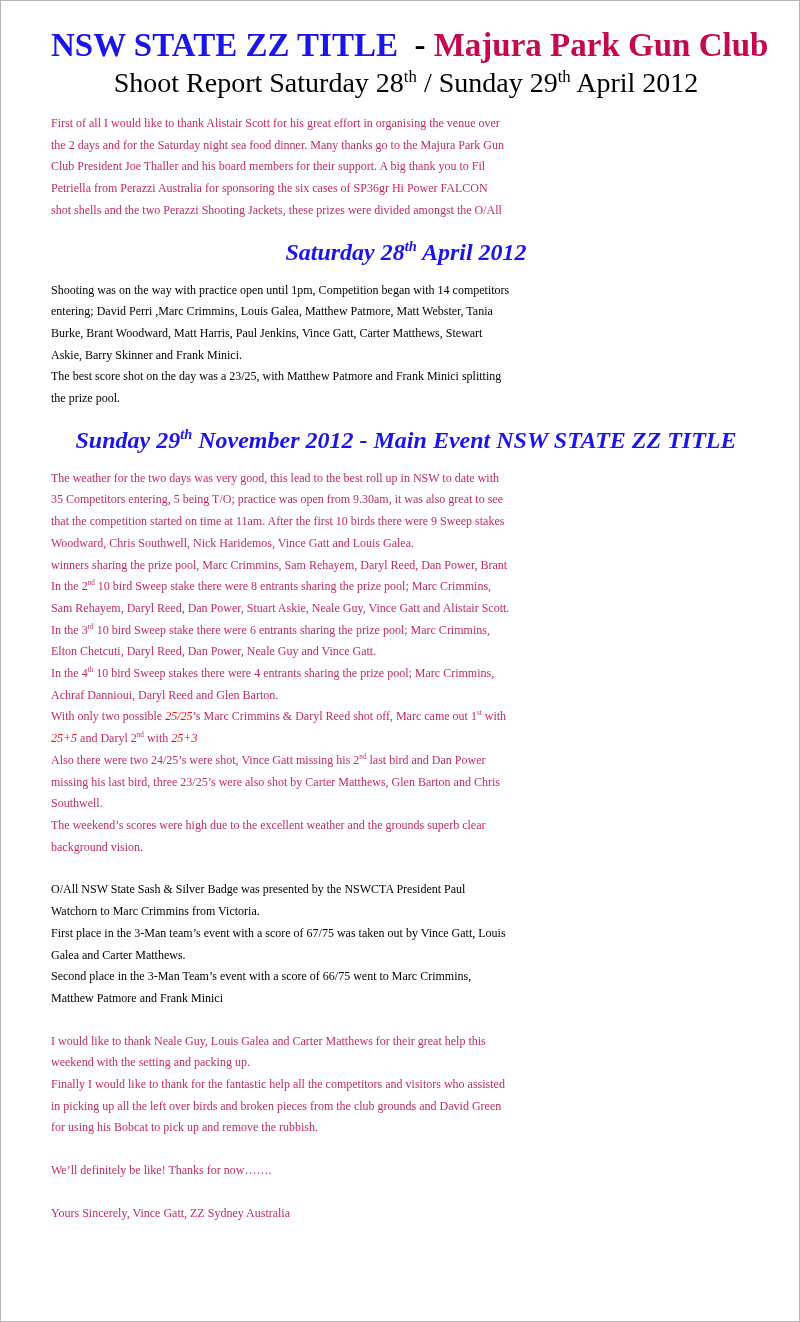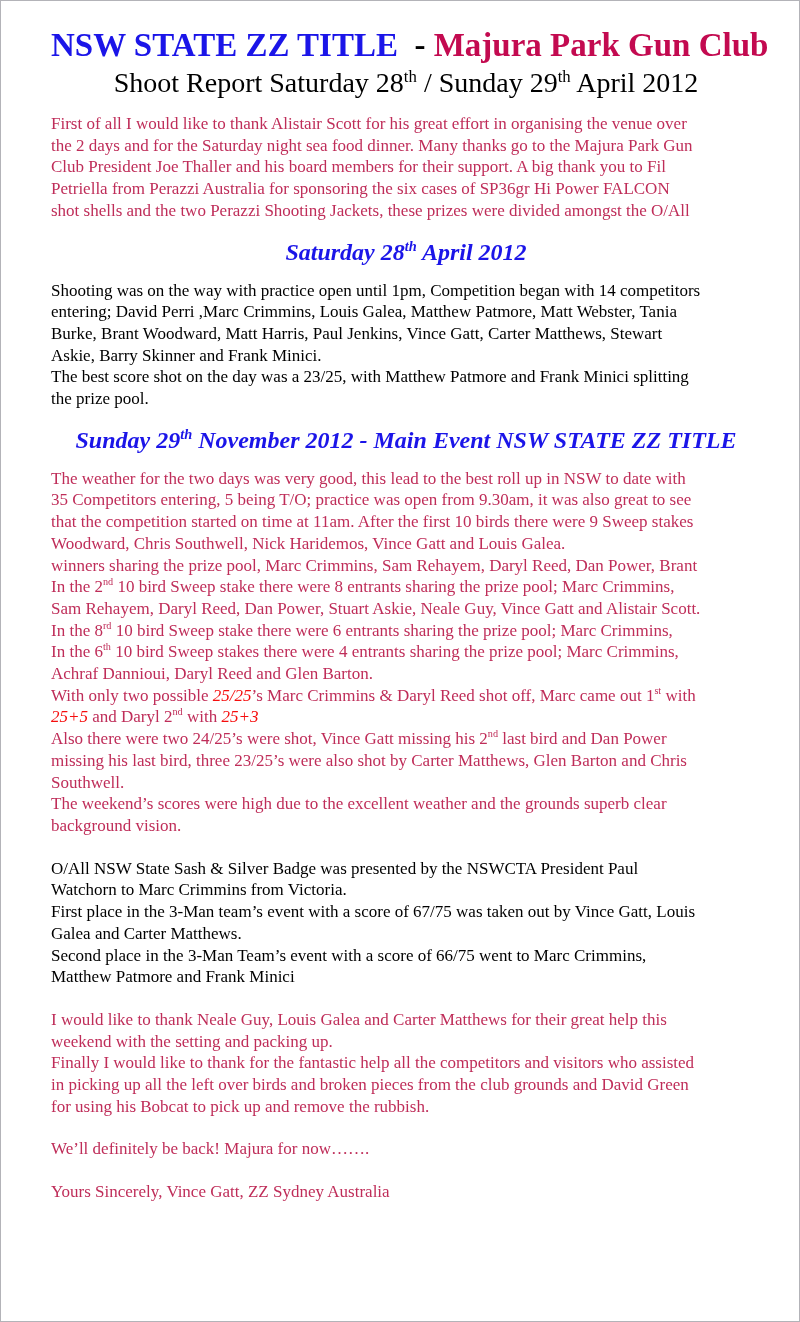--- a/index.html
+++ b/index.html
@@ -9,21 +9,21 @@
     font-family:"Liberation Serif","DejaVu Serif",serif;
     color:#000;
   }
   .content{padding:24px 38px 0 50px;}
   .line{white-space:nowrap;}
   sup{font-size:60%;line-height:0;vertical-align:super;}
   .title{text-align:center;font-size:33px;font-weight:bold;line-height:40px;}
   .subtitle{text-align:center;font-size:28px;line-height:36px;color:#000;}
   .heading{text-align:center;font-size:24px;font-weight:bold;line-height:29px;
            color:#1b15e8;margin:16px 0 13px 0;font-style:italic;}
-  .para{font-size:17px;line-height:21.7px;}
+  .para{font-size:12px;line-height:21.7px;}
   .b-paragraph-intro{margin-top:12px;}
   .spacer{height:21px;}
   .c-crimson{color:#bf2d59;}
   .c-black{color:#000000;}
   .s-blue{color:#1b15e8;}
   .s-black{color:#000000;}
   .s-club{color:#c30a50;}
   .s-red{color:#f50d0d;font-style:italic;}
 </style>
 </head>
@@ -59,22 +59,23 @@
         <div class="line"><span>Sunday 29</span><sup>th</sup><span> November 2012 - Main Event NSW STATE ZZ TITLE</span></div>
       </div>
       <div class="block para c-crimson b-paragraph-sunday-main-event">
         <div class="line"><span>The weather for the two days was very good, this lead to the best roll up in NSW to date with</span></div>
         <div class="line"><span>35 Competitors entering, 5 being T/O; practice was open from 9.30am, it was also great to see</span></div>
         <div class="line"><span>that the competition started on time at 11am. After the first 10 birds there were 9 Sweep stakes</span></div>
         <div class="line"><span>Woodward, Chris Southwell, Nick Haridemos, Vince Gatt and Louis Galea.</span></div>
         <div class="line"><span>winners sharing the prize pool, Marc Crimmins, Sam Rehayem, Daryl Reed, Dan Power, Brant</span></div>
         <div class="line"><span>In the 2</span><sup>nd</sup><span> 10 bird Sweep stake there were 8 entrants sharing the prize pool; Marc Crimmins,</span></div>
         <div class="line"><span>Sam Rehayem, Daryl Reed, Dan Power, Stuart Askie, Neale Guy, Vince Gatt and Alistair Scott.</span></div>
-        <div class="line"><span>In the 8</span><sup>rd</sup><span> 10 bird Sweep stake there were 6 entrants sharing the prize pool; Marc Crimmins,</span></div>
-        <div class="line"><span>In the 6</span><sup>th</sup><span> 10 bird Sweep stakes there were 4 entrants sharing the prize pool; Marc Crimmins,</span></div>
+        <div class="line"><span>In the 3</span><sup>rd</sup><span> 10 bird Sweep stake there were 6 entrants sharing the prize pool; Marc Crimmins,</span></div>
+        <div class="line"><span>Elton Chetcuti, Daryl Reed, Dan Power, Neale Guy and Vince Gatt.</span></div>
+        <div class="line"><span>In the 4</span><sup>th</sup><span> 10 bird Sweep stakes there were 4 entrants sharing the prize pool; Marc Crimmins,</span></div>
         <div class="line"><span>Achraf Dannioui, Daryl Reed and Glen Barton.</span></div>
         <div class="line"><span>With only two possible </span><span class="s-red">25/25</span><span>’s Marc Crimmins &amp; Daryl Reed shot off, Marc came out 1</span><sup>st</sup><span> with</span></div>
         <div class="line"><span class="s-red">25+5</span><span> and Daryl 2</span><sup>nd</sup><span> with </span><span class="s-red">25+3</span></div>
         <div class="line"><span>Also there were two 24/25’s were shot, Vince Gatt missing his 2</span><sup>nd</sup><span> last bird and Dan Power</span></div>
         <div class="line"><span>missing his last bird, three 23/25’s were also shot by Carter Matthews, Glen Barton and Chris</span></div>
         <div class="line"><span>Southwell.</span></div>
         <div class="line"><span>The weekend’s scores were high due to the excellent weather and the grounds superb clear</span></div>
         <div class="line"><span>background vision.</span></div>
       </div>
       <div class="block spacer b-spacer-1"></div>
@@ -89,20 +90,20 @@
       <div class="block spacer b-spacer-2"></div>
       <div class="block para c-crimson b-paragraph-thanks">
         <div class="line"><span>I would like to thank Neale Guy, Louis Galea and Carter Matthews for their great help this</span></div>
         <div class="line"><span>weekend with the setting and packing up.</span></div>
         <div class="line"><span>Finally I would like to thank for the fantastic help all the competitors and visitors who assisted</span></div>
         <div class="line"><span>in picking up all the left over birds and broken pieces from the club grounds and David Green</span></div>
         <div class="line"><span>for using his Bobcat to pick up and remove the rubbish.</span></div>
       </div>
       <div class="block spacer b-spacer-3"></div>
       <div class="block para c-crimson b-paragraph-farewell">
-        <div class="line"><span>We’ll definitely be back! Majura for now…….</span></div>
+        <div class="line"><span>We’ll definitely be like! Thanks for now…….</span></div>
       </div>
       <div class="block spacer b-spacer-4"></div>
       <div class="block para c-crimson b-paragraph-signature">
         <div class="line"><span>Yours Sincerely, Vince Gatt, ZZ Sydney Australia</span></div>
       </div>
     </div>
 </div>
 
 </body></html>

